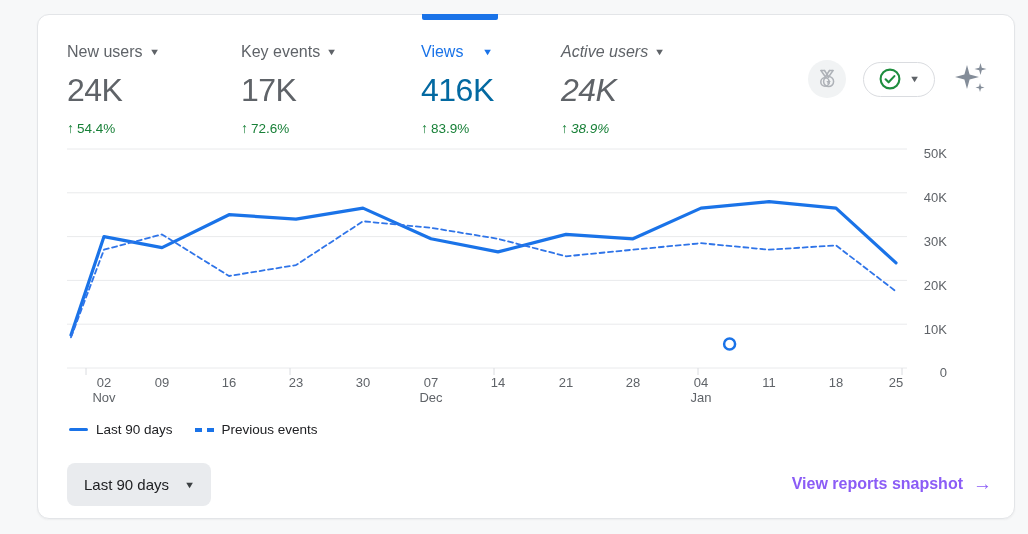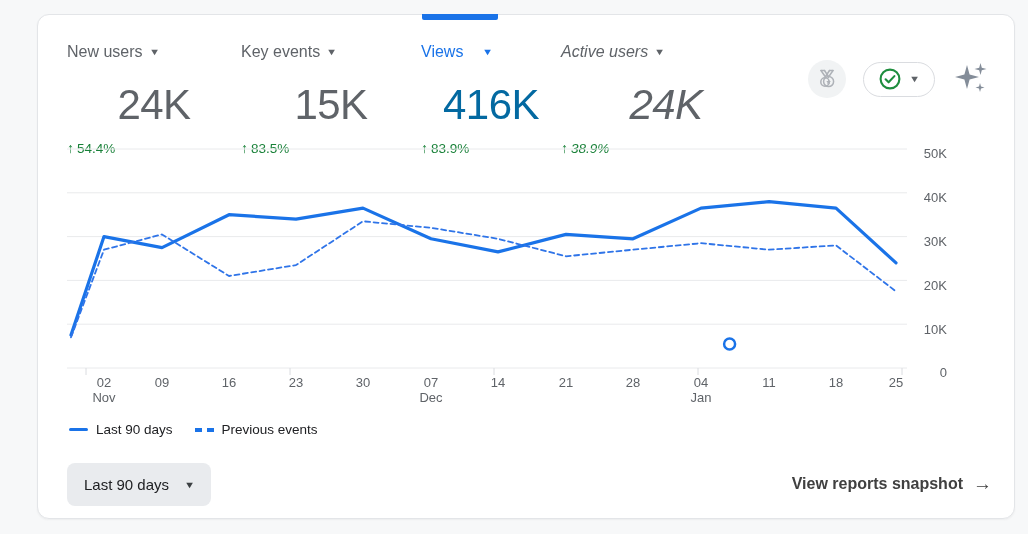--- a/index.html
+++ b/index.html
@@ -23,21 +23,21 @@
   .metrics{position:absolute;left:29px;top:28px;display:flex;}
   .metric{cursor:pointer;}
   .metric:nth-child(1){width:174px;}
   .metric:nth-child(2){width:180px;}
   .metric:nth-child(3){width:140px;}
   .metric:nth-child(4){width:210px;font-style:italic;}
   .metric .mlabel{font-size:16px;color:#5f6368;display:flex;align-items:center;gap:7px;}
   .metric.selected .mlabel{color:#1a73e8;font-weight:500;gap:20px;}
   .metric .caret{font-size:9px;color:#5f6368;line-height:1;transform:scaleX(1.25);}
   .metric.selected .caret{color:#1a73e8;}
-  .metric .mvalue{font-size:42px;color:#5f6368;margin-top:20px;letter-spacing:-.5px;text-align:center;}
+  .metric .mvalue{font-size:32px;color:#5f6368;margin-top:11px;letter-spacing:-.5px;}
   .metric.selected .mvalue{color:#0369a1;}
   .metric .mdelta{margin-top:11px;font-size:13.5px;color:#188038;font-weight:500;display:flex;align-items:center;gap:3px;}
   .metric .up-arrow{font-weight:700;font-size:14px;}
   
   .hdr-icons{position:absolute;top:45px;right:24px;display:flex;align-items:center;gap:17px;}
   .medal-wrap{width:38px;height:38px;border-radius:50%;background:#f1f3f4;display:flex;align-items:center;justify-content:center;cursor:pointer;}
   .pill{height:35px;min-width:72px;background:#fff;border:1px solid #dadce0;border-radius:18px;display:flex;align-items:center;justify-content:center;gap:9px;padding:0 12px;cursor:pointer;box-sizing:border-box;}
   .pill .caret{font-size:9px;color:#5f6368;transform:scaleX(1.25);}
   .sparkle-wrap{width:38px;height:36px;display:flex;align-items:center;justify-content:center;cursor:pointer;}
   
@@ -51,21 +51,21 @@
   
   .range-btn{
     position:absolute;left:29px;top:448px;height:43px;
     background:#e9ebee;border:none;border-radius:8px;
     display:flex;align-items:center;gap:16px;padding:0 17px;
     font-family:inherit;font-size:15px;color:#202124;cursor:pointer;
   }
   .range-btn .caret{font-size:9px;color:#3c4043;transform:scaleX(1.25);}
   .snapshot-link{
     position:absolute;right:22px;top:458px;display:flex;align-items:center;gap:10px;
-    color:#404040;font-size:16px;font-weight:600;text-decoration:none;cursor:pointer;
+    color:#8b5cf6;font-size:16px;font-weight:600;text-decoration:none;cursor:pointer;
   }
   .snapshot-link .arr{font-size:19px;font-weight:400;}
 </style>
 </head>
 <body>
 
 <div class="card">
 
   <div class="tab-indicator"></div>
 
@@ -79,24 +79,24 @@
       <div class="mdelta">
           <span class="up-arrow">↑</span>
           <span>54.4%</span>
         </div>
     </div>
     <div class="metric">
       <div class="mlabel">
           <span>Key events</span>
           <span class="caret">▼</span>
         </div>
-      <div class="mvalue">15K</div>
-      <div class="mdelta">
-          <span class="up-arrow">↑</span>
-          <span>83.5%</span>
+      <div class="mvalue">17K</div>
+      <div class="mdelta">
+          <span class="up-arrow">↑</span>
+          <span>72.6%</span>
         </div>
     </div>
     <div class="metric selected">
       <div class="mlabel">
           <span>Views</span>
           <span class="caret">▼</span>
         </div>
       <div class="mvalue">416K</div>
       <div class="mdelta">
           <span class="up-arrow">↑</span>

